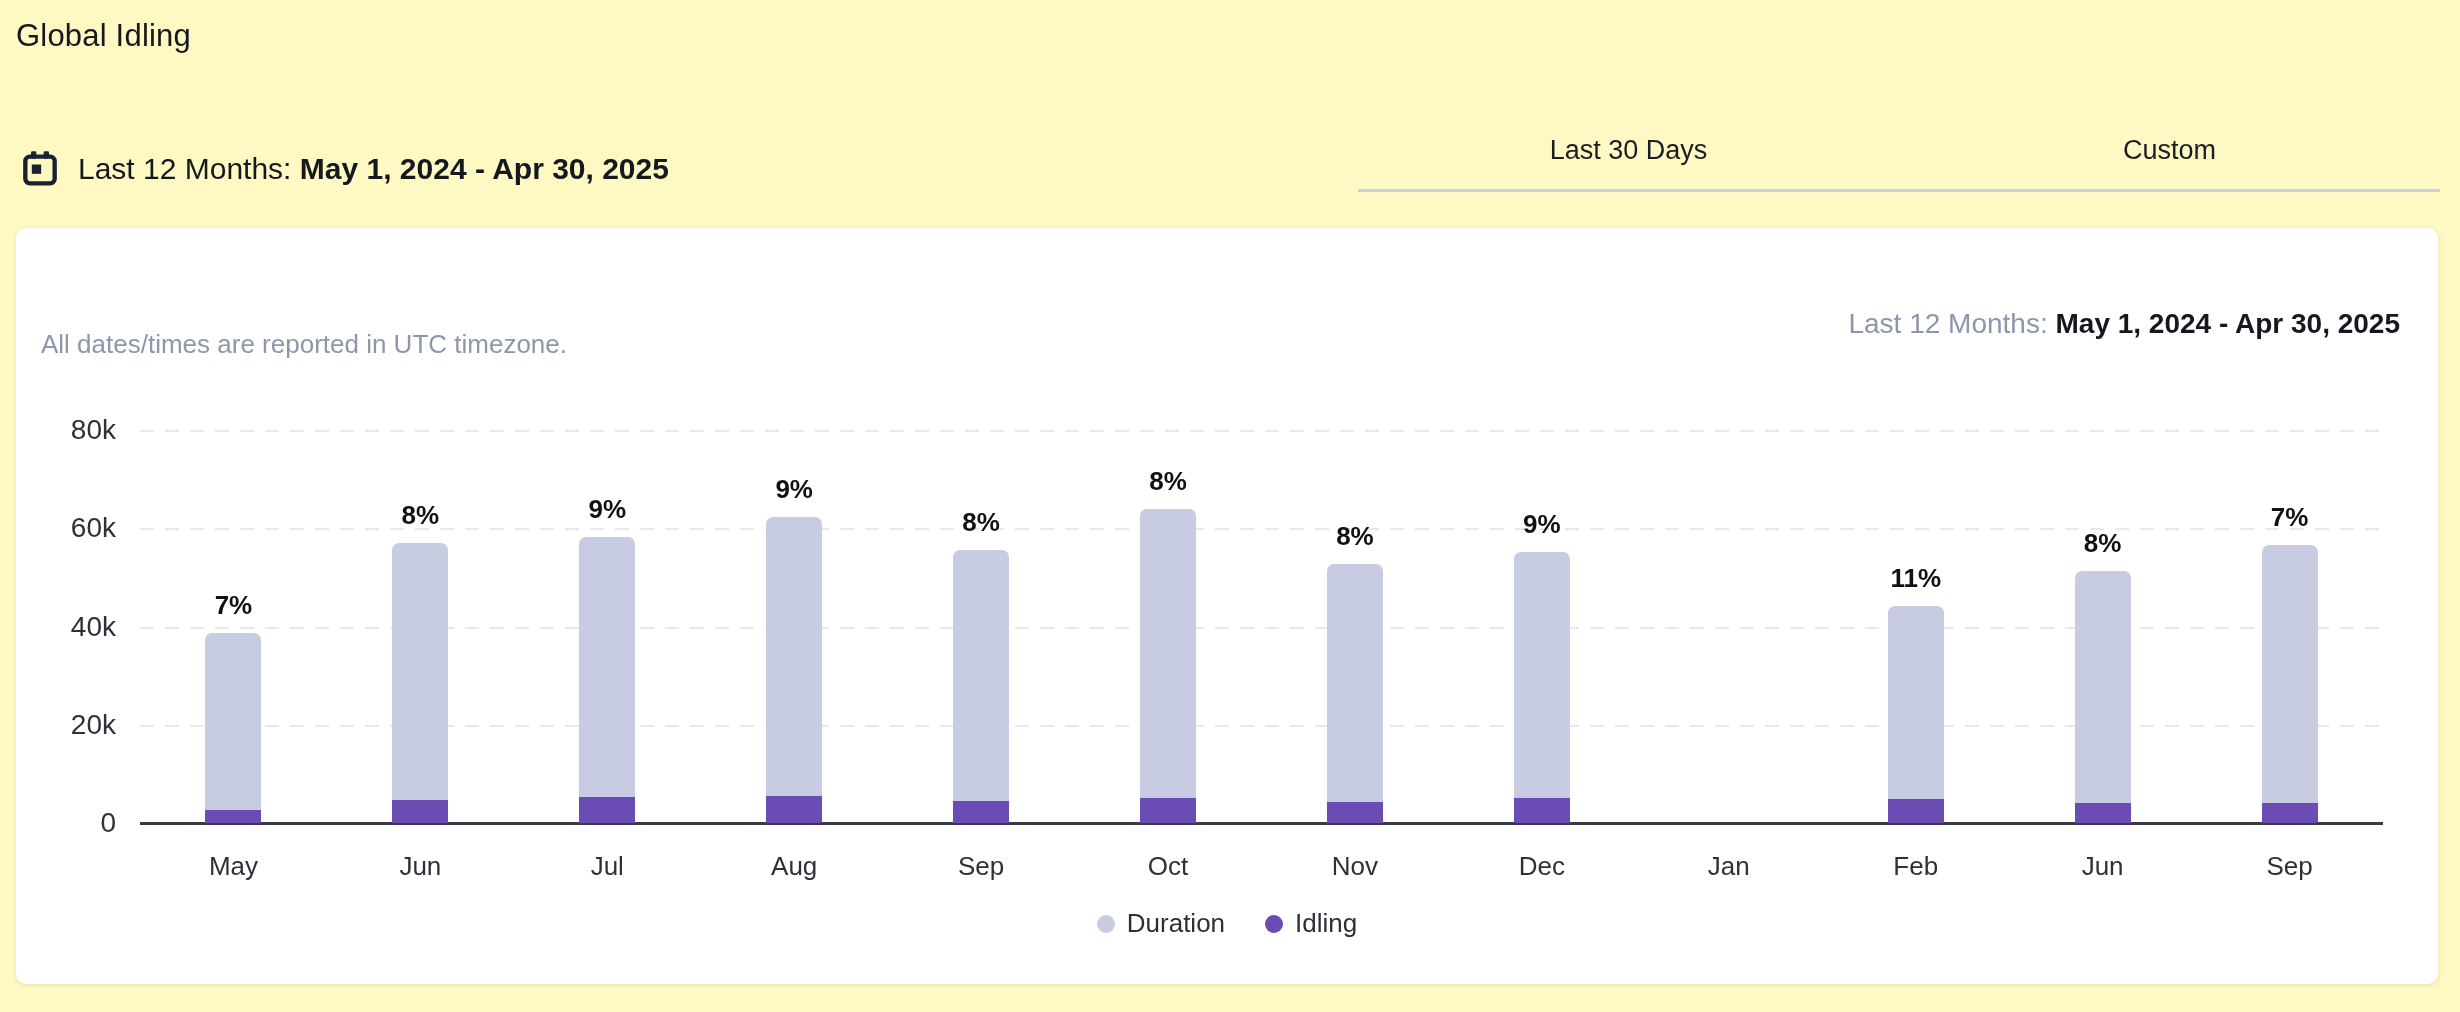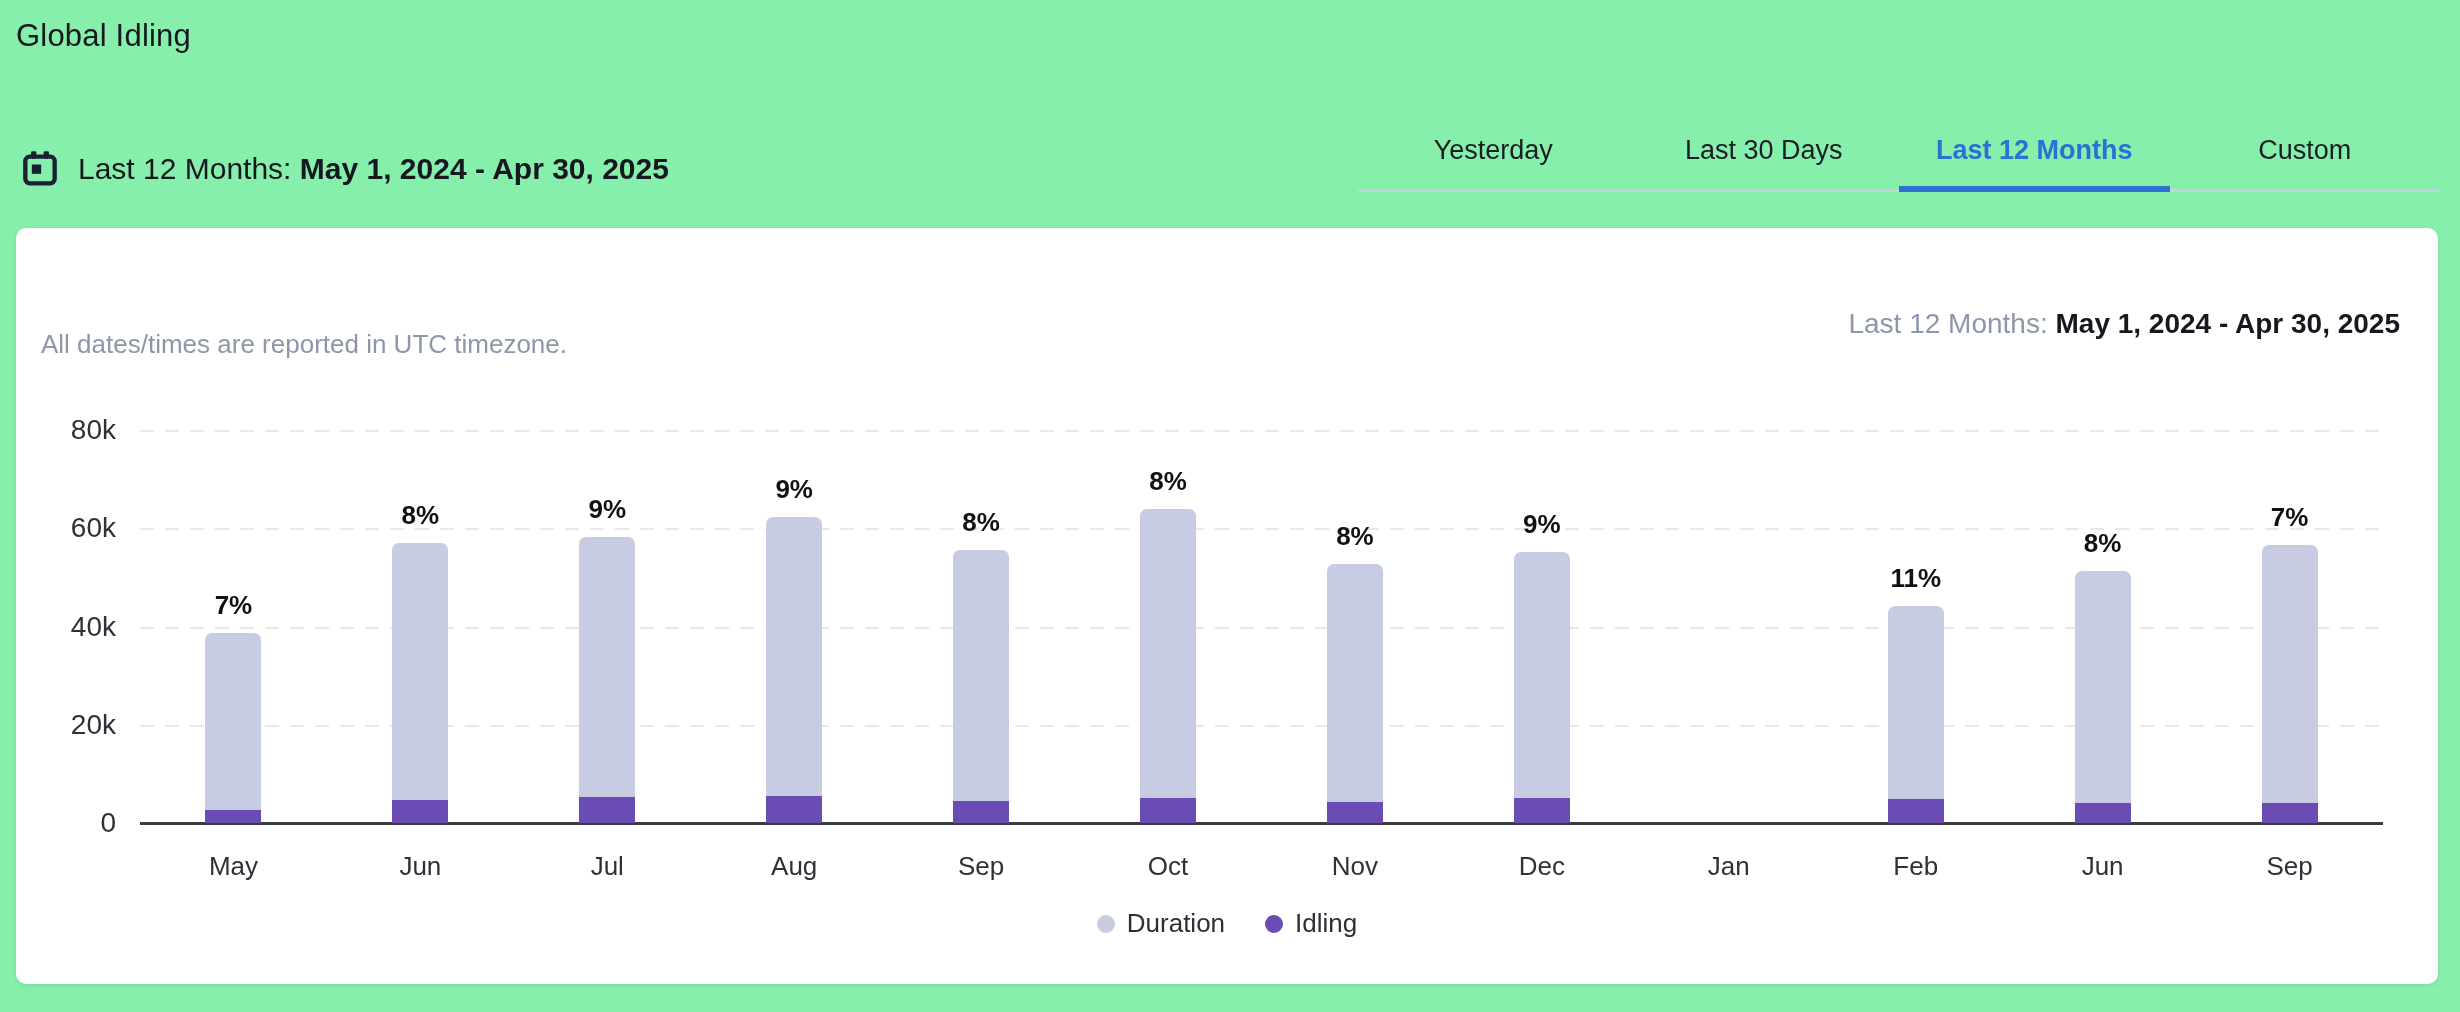--- a/index.html
+++ b/index.html
@@ -1,19 +1,19 @@
 <!DOCTYPE html>
 <html><head>
 <meta charset="utf-8">
 <style>
   * { margin:0; padding:0; box-sizing:border-box; }
   html,body { background:#f4f5f9; }
   body { font-family:"Liberation Sans", sans-serif; }
   #page {
-    position:relative; width:2460px; height:1012px; background:#86efac; overflow:hidden;
+    position:relative; width:2460px; height:1012px; background:#fef9c3; overflow:hidden;
   }
   
   .page-title {
     position:absolute; left:16px; top:18px;
     font-size:31px; color:#15181e; letter-spacing:.2px;
   }
   
   .date-display {
     position:absolute; left:20px; top:148px; display:flex; align-items:center; gap:18px;
   }
@@ -94,23 +94,21 @@
     <svg class="cal" viewBox="0 0 24 24">
       <rect x="3.2" y="4.6" width="17.6" height="16" rx="2.6" fill="none" stroke="#1a2133" stroke-width="2.6"></rect>
       <rect x="6.6" y="1.4" width="3.2" height="4.4" rx="0.8" fill="#1a2133"></rect>
       <rect x="14.2" y="1.4" width="3.2" height="4.4" rx="0.8" fill="#1a2133"></rect>
       <rect x="7.1" y="9.3" width="5.6" height="5.6" fill="#1a2133"></rect>
     </svg>
     <div class="txt"><span>Last 12 Months:</span>&nbsp;<span class="bold">May 1, 2024 - Apr 30, 2025</span></div>
   </div>
 
   <div class="tabs" id="tabs">
-      <div class="tab">Yesterday</div>
       <div class="tab">Last 30 Days</div>
-      <div class="tab active">Last 12 Months</div>
       <div class="tab">Custom</div>
     </div>
 
   <div class="card">
     <div class="card-subtitle">All dates/times are reported in UTC timezone.</div>
     <div class="card-range"><span>Last 12 Months:</span> <span class="bold">May 1, 2024 - Apr 30, 2025</span></div>
 
     <div class="plot" id="plot">
         <div class="gridline" style="top: 0px;"></div>
         <div class="ytick" style="left: -114px; top: 0px;">80k</div>

